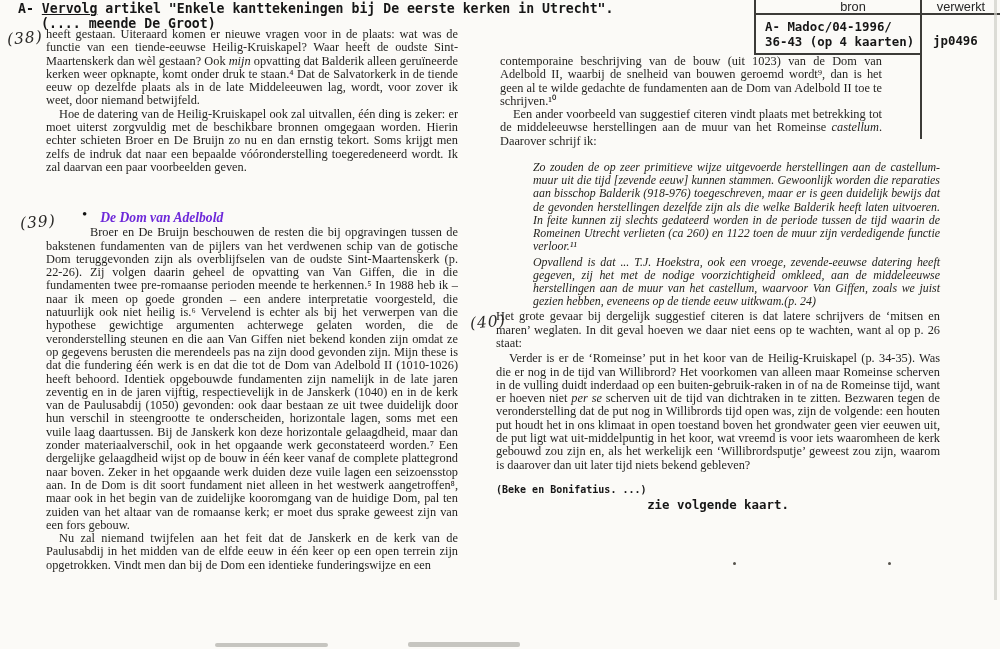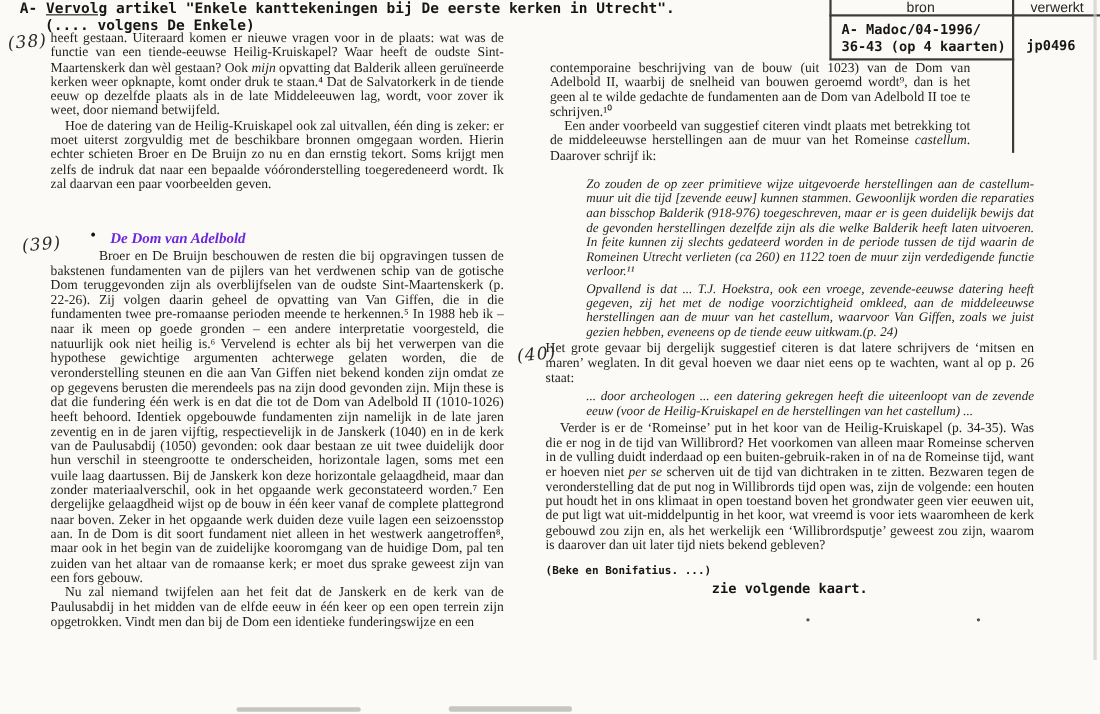--- a/index.html
+++ b/index.html
@@ -45,28 +45,28 @@
   .scan-edge { position:absolute; background:#cfcec8; }
   .smudge { position:absolute; background:#c6c5c0; border-radius:2px; }
   .speck { position:absolute; width:3px; height:3px; border-radius:50%; background:#55524c; }
 </style>
 </head>
 <body>
 
 <div class="page">
 
   <div class="abs tw" style="left:18px; top:1px; font-size:13.2px;"><span>A- </span><span style="text-decoration: underline;">Vervolg</span><span> artikel "Enkele kanttekeningen bij De eerste kerken in Utrecht".</span></div>
-  <div class="abs tw" style="left:41px; top:16px; font-size:13.2px;">(.... volgens De Enkele)</div>
+  <div class="abs tw" style="left:41px; top:16px; font-size:13.2px;">(.... meende De Groot)</div>
 
   <div class="rule" style="left:754px; top:0px;  width:2px;   height:54px;"></div>
   <div class="rule" style="left:920px; top:0px;  width:2px;   height:139px;"></div>
   <div class="rule" style="left:754px; top:13px; width:246px; height:1.6px;"></div>
   <div class="rule" style="left:754px; top:53px; width:168px; height:1.6px;"></div>
 
-  <div class="form-label" style="left:754px; top:-1px; width:166px;">bron</div>
+  <div class="form-label" style="left:754px; top:-1px; width:166px;padding-left:16px;">bron</div>
   <div class="form-label" style="left:922px; top:-1px; width:78px;">verwerkt</div>
 
   <div class="abs tw" style="left:765px; top:19px; font-size:12.4px;">A- Madoc/04-1996/</div>
   <div class="abs tw" style="left:765px; top:34px; font-size:12.4px;text-align:right;">36-43 (op 4 kaarten)</div>
   <div class="abs tw" style="left:933px; top:33px; font-size:12.4px;">jp0496</div>
 
   <div class="handnote" style="left:7px;  top:29px;">(38)</div>
   <div class="handnote" style="left:20px; top:213px;">(39)</div>
   <div class="handnote" style="left:470px; top:313px;">(40)</div>
 
@@ -80,21 +80,20 @@
     <div class="serif-par" style="margin-top:3px; text-indent:44px;">Broer en De Bruijn beschouwen de resten die bij opgravingen tussen de bakstenen fundamenten van de pijlers van het verdwenen schip van de gotische Dom teruggevonden zijn als overblijfselen van de oudste Sint-Maartenskerk (p. 22-26). Zij volgen daarin geheel de opvatting van Van Giffen, die in die fundamenten twee pre-romaanse perioden meende te herkennen.⁵ In 1988 heb ik – naar ik meen op goede gronden – een andere interpretatie voorgesteld, die natuurlijk ook niet heilig is.⁶ Vervelend is echter als bij het verwerpen van die hypothese gewichtige argumenten achterwege gelaten worden, die de veronderstelling steunen en die aan Van Giffen niet bekend konden zijn omdat ze op gegevens berusten die merendeels pas na zijn dood gevonden zijn. Mijn these is dat die fundering één werk is en dat die tot de Dom van Adelbold II (1010-1026) heeft behoord. Identiek opgebouwde fundamenten zijn namelijk in de late jaren zeventig en in de jaren vijftig, respectievelijk in de Janskerk (1040) en in de kerk van de Paulusabdij (1050) gevonden: ook daar bestaan ze uit twee duidelijk door hun verschil in steengrootte te onderscheiden, horizontale lagen, soms met een vuile laag daartussen. Bij de Janskerk kon deze horizontale gelaagdheid, maar dan zonder materiaalverschil, ook in het opgaande werk geconstateerd worden.⁷ Een dergelijke gelaagdheid wijst op de bouw in één keer vanaf de complete plattegrond naar boven. Zeker in het opgaande werk duiden deze vuile lagen een seizoensstop aan. In de Dom is dit soort fundament niet alleen in het westwerk aangetroffen⁸, maar ook in het begin van de zuidelijke kooromgang van de huidige Dom, pal ten zuiden van het altaar van de romaanse kerk; er moet dus sprake geweest zijn van een fors gebouw.</div>
     <div class="serif-par indent">Nu zal niemand twijfelen aan het feit dat de Janskerk en de kerk van de Paulusabdij in het midden van de elfde eeuw in één keer op een open terrein zijn opgetrokken. Vindt men dan bij de Dom een identieke funderingswijze en een</div>
   </div>
 
   <div class="rcol">
     <div class="serif-par rcol-narrow" style="margin-left:4px;">contemporaine beschrijving van de bouw (uit 1023) van de Dom van Adelbold II, waarbij de snelheid van bouwen geroemd wordt⁹, dan is het geen al te wilde gedachte de fundamenten aan de Dom van Adelbold II toe te schrijven.¹⁰</div>
     <div class="serif-par rcol-narrow indent" style="margin-left:4px;"><span>Een ander voorbeeld van suggestief citeren vindt plaats met betrekking tot de middeleeuwse herstellingen aan de muur van het Romeinse </span><span style="font-style: italic;">castellum</span><span>. Daarover schrijf ik:</span></div>
     <div class="quote" style="margin-top:13px;">Zo zouden de op zeer primitieve wijze uitgevoerde herstellingen aan de castellum-muur uit die tijd [zevende eeuw] kunnen stammen. Gewoonlijk worden die reparaties aan bisschop Balderik (918-976) toegeschreven, maar er is geen duidelijk bewijs dat de gevonden herstellingen dezelfde zijn als die welke Balderik heeft laten uitvoeren. In feite kunnen zij slechts gedateerd worden in de periode tussen de tijd waarin de Romeinen Utrecht verlieten (ca 260) en 1122 toen de muur zijn verdedigende functie verloor.¹¹</div>
     <div class="quote" style="margin-top:2px;">Opvallend is dat ... T.J. Hoekstra, ook een vroege, zevende-eeuwse datering heeft gegeven, zij het met de nodige voorzichtigheid omkleed, aan de middeleeuwse herstellingen aan de muur van het castellum, waarvoor Van Giffen, zoals we juist gezien hebben, eveneens op de tiende eeuw uitkwam.(p. 24)</div>
     <div class="serif-par" style="margin-top:2px;">Het grote gevaar bij dergelijk suggestief citeren is dat latere schrijvers de ‘mitsen en maren’ weglaten. In dit geval hoeven we daar niet eens op te wachten, want al op p. 26 staat:</div>
-    <div class="quote" style="margin-top:4px;">... door archeologen ... een datering gekregen heeft die uiteenloopt van de zevende eeuw (voor de Heilig-Kruiskapel en de herstellingen van het castellum) ...</div>
     <div class="serif-par indent" style="margin-top:2px;"><span>Verder is er de ‘Romeinse’ put in het koor van de Heilig-Kruiskapel (p. 34-35). Was die er nog in de tijd van Willibrord? Het voorkomen van alleen maar Romeinse scherven in de vulling duidt inderdaad op een buiten-gebruik-raken in of na de Romeinse tijd, want er hoeven niet </span><span style="font-style: italic;">per se</span><span> scherven uit de tijd van dichtraken in te zitten. Bezwaren tegen de veronderstelling dat de put nog in Willibrords tijd open was, zijn de volgende: een houten put houdt het in ons klimaat in open toestand boven het grondwater geen vier eeuwen uit, de put ligt wat uit-middelpuntig in het koor, wat vreemd is voor iets waaromheen de kerk gebouwd zou zijn en, als het werkelijk een ‘Willibrordsputje’ geweest zou zijn, waarom is daarover dan uit later tijd niets bekend gebleven?</span></div>
     <div class="tw" style="margin-top:12px; font-size:10px;">(Beke en Bonifatius. ...)</div>
     <div class="tw" style="margin-top:2px; font-size:12.4px;text-align:center;">zie volgende kaart.</div>
   </div>
 
   <div class="scan-edge" style="left:994px; top:0px; width:3px; height:600px; opacity:.7;"></div>
   <div class="smudge" style="left:215px; top:643px; width:113px; height:4px;"></div>
   <div class="smudge" style="left:408px; top:642px; width:112px; height:5px;"></div>
   <div class="speck" style="left:733px; top:562px;"></div>
   <div class="speck" style="left:888px; top:562px;"></div>

